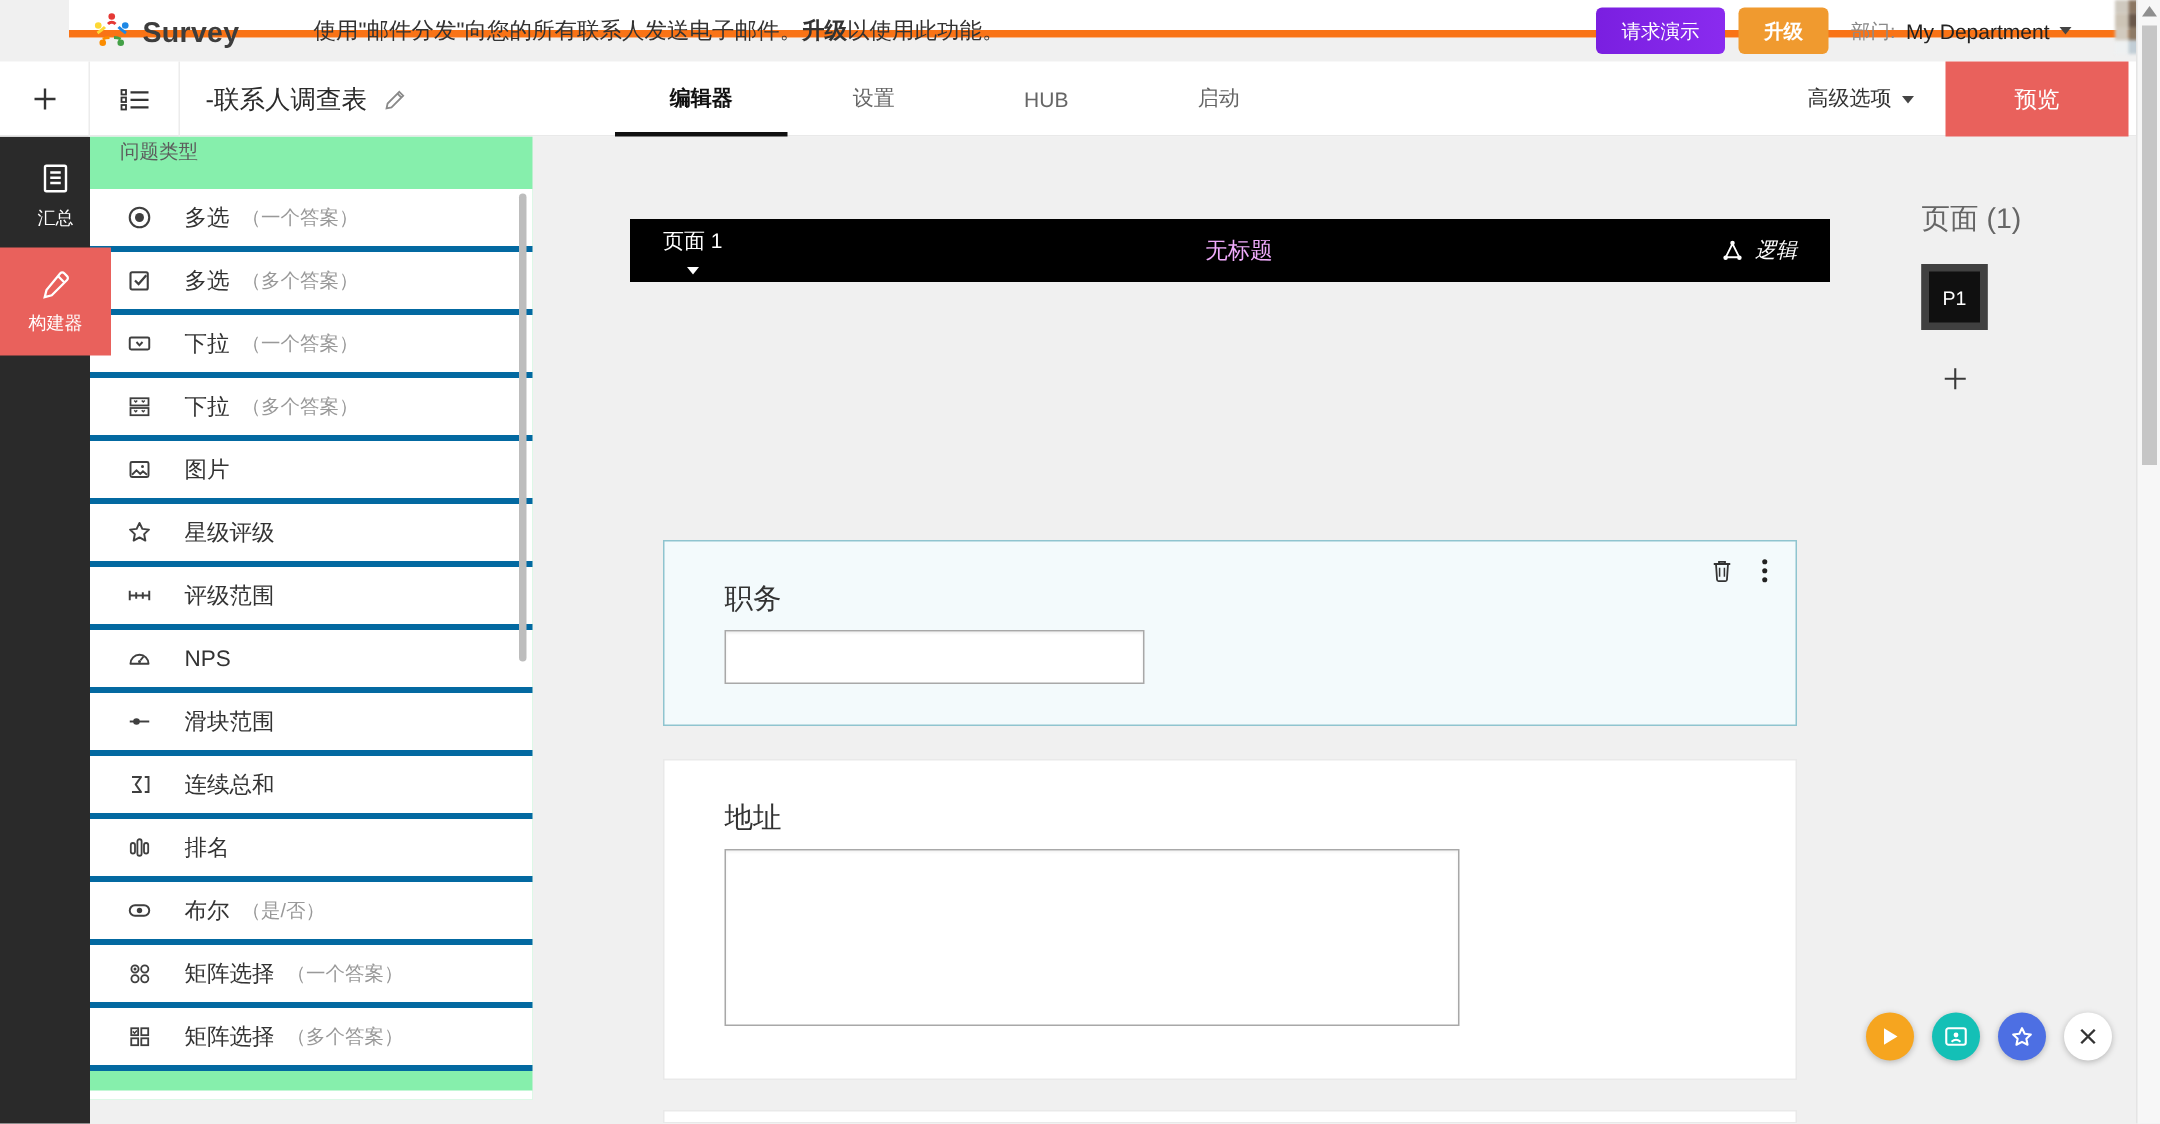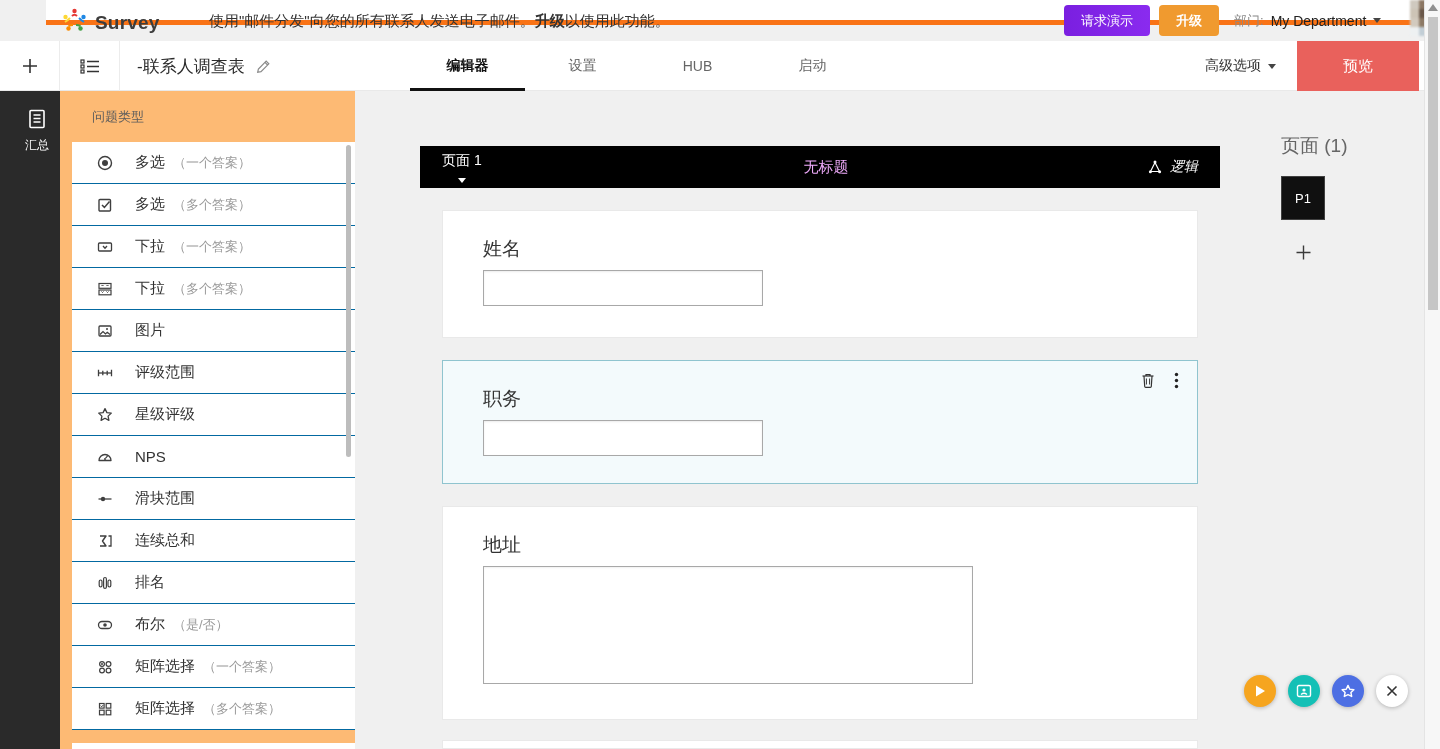--- a/index.html
+++ b/index.html
@@ -36,23 +36,23 @@
   .btn-preview { position:absolute; left:1297px; top:0; width:122px; height:50px; background:#e9615c; color:#fff; font-size:15px; border:none; cursor:pointer; }
 
   
   .rail { position:absolute; top:91px; left:0; width:60px; height:658px; background:#2a2a2a; z-index:3; }
   .rail-item { width:74px; display:flex; flex-direction:column; align-items:center; justify-content:center; gap:6px; cursor:pointer; }
   .rail-item.summary { height:70px; margin-top:4px; }
   .rail-item.builder { height:72px; margin-top:0; background:#e9615c; }
   .rail-label { font-size:12px; color:#fff; }
 
   
-  .qpanel { position:absolute; top:91px; left:60px; width:295px; height:658px; background:#fdba74; z-index:2;padding-left:12px; }
+  .qpanel { position:absolute; top:75px; left:60px; width:295px; height:658px; background:#86efac; z-index:2; }
   .qpanel-header { height:51px; display:flex; align-items:center; padding-left:20px; font-size:13px; color:#5c5c5c; }
-  .qrow { height:42px; background:#fff; border-bottom:1px solid #0369a1; display:flex; align-items:center; cursor:pointer; }
+  .qrow { height:42px; background:#fff; border-bottom:4px solid #0369a1; display:flex; align-items:center; cursor:pointer; }
   .qicon { width:18px; height:18px; margin-left:24px; flex:0 0 18px; display:flex; align-items:center; justify-content:center; }
   .qlabel { margin-left:21px; font-size:15px; color:#333; white-space:nowrap; }
   .qhint { margin-left:8px; font-size:13px; color:#999; white-space:nowrap; }
   .qrow-sliver { height:6px; background:#fff; margin-top:13px; }
   .qpanel-scroll { position:absolute; right:4px; top:54px; width:5px; height:312px; background:#bdbdbd; border-radius:3px; }
 
   
   .canvas { position:absolute; top:91px; left:355px; width:1069px; height:658px; background:#f0f0f0; z-index:1; }
   .pagebar { position:absolute; left:65px; top:55px; width:800px; height:42px; background:#000; color:#fff; display:flex; align-items:center; }
   .pagebar-left { position:absolute; left:22px; display:flex; align-items:center; gap:8px; cursor:pointer;flex-direction:column; }
@@ -64,21 +64,21 @@
   .qcard { position:absolute; left:87px; width:756px; background:#fff; border:1px solid #e9e9e9; }
   .qcard.selected { background:#f3fafc; border:1px solid #8fc4cf; }
   .card-label { position:absolute; left:40px; top:25px; font-size:19px; color:#333; }
   .card-input { position:absolute; left:40px; top:59px; width:280px; height:36px; background:#fff; border:1px solid #a8a8a8; box-shadow:inset 0 1px 2px rgba(0,0,0,0.08); }
   .card-textarea { position:absolute; left:40px; top:59px; width:490px; height:118px; background:#fff; border:1px solid #a8a8a8; box-shadow:inset 0 1px 2px rgba(0,0,0,0.06); resize:none; }
   .card-actions { position:absolute; right:12px; top:10px; display:flex; align-items:center; gap:10px; }
   .icon-btn { width:18px; height:18px; display:flex; align-items:center; justify-content:center; cursor:pointer; }
 
   
   .pages-header { position:absolute; left:926px; top:42px; font-size:19px; color:#666; }
-  .page-tile { position:absolute; left:926px; top:85px; width:44px; height:44px; background:#101010; border:1px solid #404040; color:#fff; font-size:13px; display:flex; align-items:center; justify-content:center; cursor:pointer; }
+  .page-tile { position:absolute; left:926px; top:85px; width:44px; height:44px; background:#101010; border:5px solid #404040; color:#fff; font-size:13px; display:flex; align-items:center; justify-content:center; cursor:pointer; }
   .page-add { position:absolute; left:933px; top:146px; width:30px; height:30px; display:flex; align-items:center; justify-content:center; cursor:pointer; }
 
   
   .fab-row { position:absolute; left:889px; top:584px; display:flex; gap:12px; }
   .fab { width:32px; height:32px; border-radius:50%; display:flex; align-items:center; justify-content:center; box-shadow:0 1px 4px rgba(0,0,0,0.25); cursor:pointer; border:none; }
   .fab.play { background:#f6a51f; }
   .fab.form { background:#14c0b6; }
   .fab.star { background:#4d6fe3; }
   .fab.close { background:#fff; }
 
@@ -188,20 +188,27 @@
   </div>
 
   <div class="rail">
     <div class="rail-item summary">
       <svg width="24" height="24" viewBox="0 0 24 24">
         <rect x="5" y="3.5" width="14" height="17" rx="1" fill="none" stroke="#fff" stroke-width="1.6"></rect>
         <path d="M8.5 8 h7 M8.5 11.5 h7 M8.5 15 h7" stroke="#fff" stroke-width="1.6"></path>
       </svg>
       <span class="rail-label">汇总</span>
     </div>
+    <div class="rail-item builder">
+      <svg width="22" height="22" viewBox="0 0 22 22">
+        <path d="M14.2 3.2 a1.8 1.8 0 0 1 2.6 0 l1.9 1.9 a1.8 1.8 0 0 1 0 2.6 L8.5 17.9 l-4.7 1.2 1.2-4.7z" fill="none" stroke="#fff" stroke-width="1.5"></path>
+        <path d="M12.8 5.2 l4 4" stroke="#fff" stroke-width="1.5"></path>
+      </svg>
+      <span class="rail-label">构建器</span>
+    </div>
   </div>
 
   <div class="qpanel">
     <div class="qpanel-header">问题类型</div>
 
     <div class="qrow">
       <span class="qicon">
           <svg width="18" height="18" viewBox="0 0 18 18">
             <circle cx="9" cy="9" r="6.5" fill="none" stroke="#3f3f3f" stroke-width="1.4"></circle>
             <circle cx="9" cy="9" r="3" fill="#3f3f3f"></circle>
@@ -248,34 +255,34 @@
             <circle cx="11" cy="7" r="1" fill="#3f3f3f"></circle>
             <path d="M4 12.5 l3-3 2.5 2.5 1.8-1.8 2.7 2.3" stroke="#3f3f3f" stroke-width="1.2" fill="none"></path>
           </svg>
         </span>
       <span class="qlabel">图片</span>
       <span class="qhint"></span>
     </div>
     <div class="qrow">
       <span class="qicon">
           <svg width="18" height="18" viewBox="0 0 18 18">
+            <path d="M9 2.6 l1.9 4 4.4.5 -3.2 3 .8 4.3 L9 12.3 5.1 14.4 l.8-4.3 -3.2-3 4.4-.5z" fill="none" stroke="#3f3f3f" stroke-width="1.3" stroke-linejoin="round"></path>
+          </svg>
+        </span>
+      <span class="qlabel">星级评级</span>
+      <span class="qhint"></span>
+    </div>
+    <div class="qrow">
+      <span class="qicon">
+          <svg width="18" height="18" viewBox="0 0 18 18">
             <path d="M2.5 9 h13" stroke="#3f3f3f" stroke-width="1.3"></path>
             <path d="M2.5 5.8 v6.4 M6.8 6.8 v4.4 M11.2 6.8 v4.4 M15.5 5.8 v6.4" stroke="#3f3f3f" stroke-width="1.3"></path>
           </svg>
         </span>
       <span class="qlabel">评级范围</span>
-      <span class="qhint"></span>
-    </div>
-    <div class="qrow">
-      <span class="qicon">
-          <svg width="18" height="18" viewBox="0 0 18 18">
-            <path d="M9 2.6 l1.9 4 4.4.5 -3.2 3 .8 4.3 L9 12.3 5.1 14.4 l.8-4.3 -3.2-3 4.4-.5z" fill="none" stroke="#3f3f3f" stroke-width="1.3" stroke-linejoin="round"></path>
-          </svg>
-        </span>
-      <span class="qlabel">星级评级</span>
       <span class="qhint"></span>
     </div>
     <div class="qrow">
       <span class="qicon">
           <svg width="18" height="18" viewBox="0 0 18 18">
             <path d="M3 12.5 a6 6 0 0 1 12 0 z" fill="none" stroke="#3f3f3f" stroke-width="1.3" stroke-linejoin="round"></path>
             <circle cx="9" cy="11" r="1" fill="#3f3f3f"></circle>
             <path d="M9.6 10.2 l2-2.4" stroke="#3f3f3f" stroke-width="1.2"></path>
           </svg>
         </span>
@@ -365,24 +372,20 @@
         <svg width="16" height="16" viewBox="0 0 16 16">
           <path d="M8 3.5 L3.5 12.5 M8 3.5 L12.5 12.5 M4 12.5 h8" stroke="#fff" stroke-width="1.2" fill="none"></path>
           <circle cx="8" cy="3" r="1.5" fill="#fff"></circle>
             <circle cx="3.4" cy="12.8" r="1.5" fill="#fff"></circle>
             <circle cx="12.6" cy="12.8" r="1.5" fill="#fff"></circle>
         </svg>
         <span class="pagebar-text">逻辑</span>
       </div>
     </div>
 
-    <div class="qcard" style="top:119px; height:128px;">
-      <div class="card-label">姓名</div>
-      <input class="card-input" type="text" style="">
-    </div>
 
     <div class="qcard selected" style="top:269px; height:124px;">
       <div class="card-actions">
         <span class="icon-btn">
           <svg width="16" height="17" viewBox="0 0 16 17">
               <path d="M2.5 4 h11" stroke="#333" stroke-width="1.2"></path>
               <path d="M6 4 V2.6 h4 V4" stroke="#333" stroke-width="1.2" fill="none"></path>
               <path d="M4 4 l.7 10.5 a1 1 0 0 0 1 .9 h4.6 a1 1 0 0 0 1-.9 L12 4" stroke="#333" stroke-width="1.2" fill="none"></path>
               <path d="M6.4 6.5 v6 M9.6 6.5 v6" stroke="#333" stroke-width="1"></path>
             </svg>

